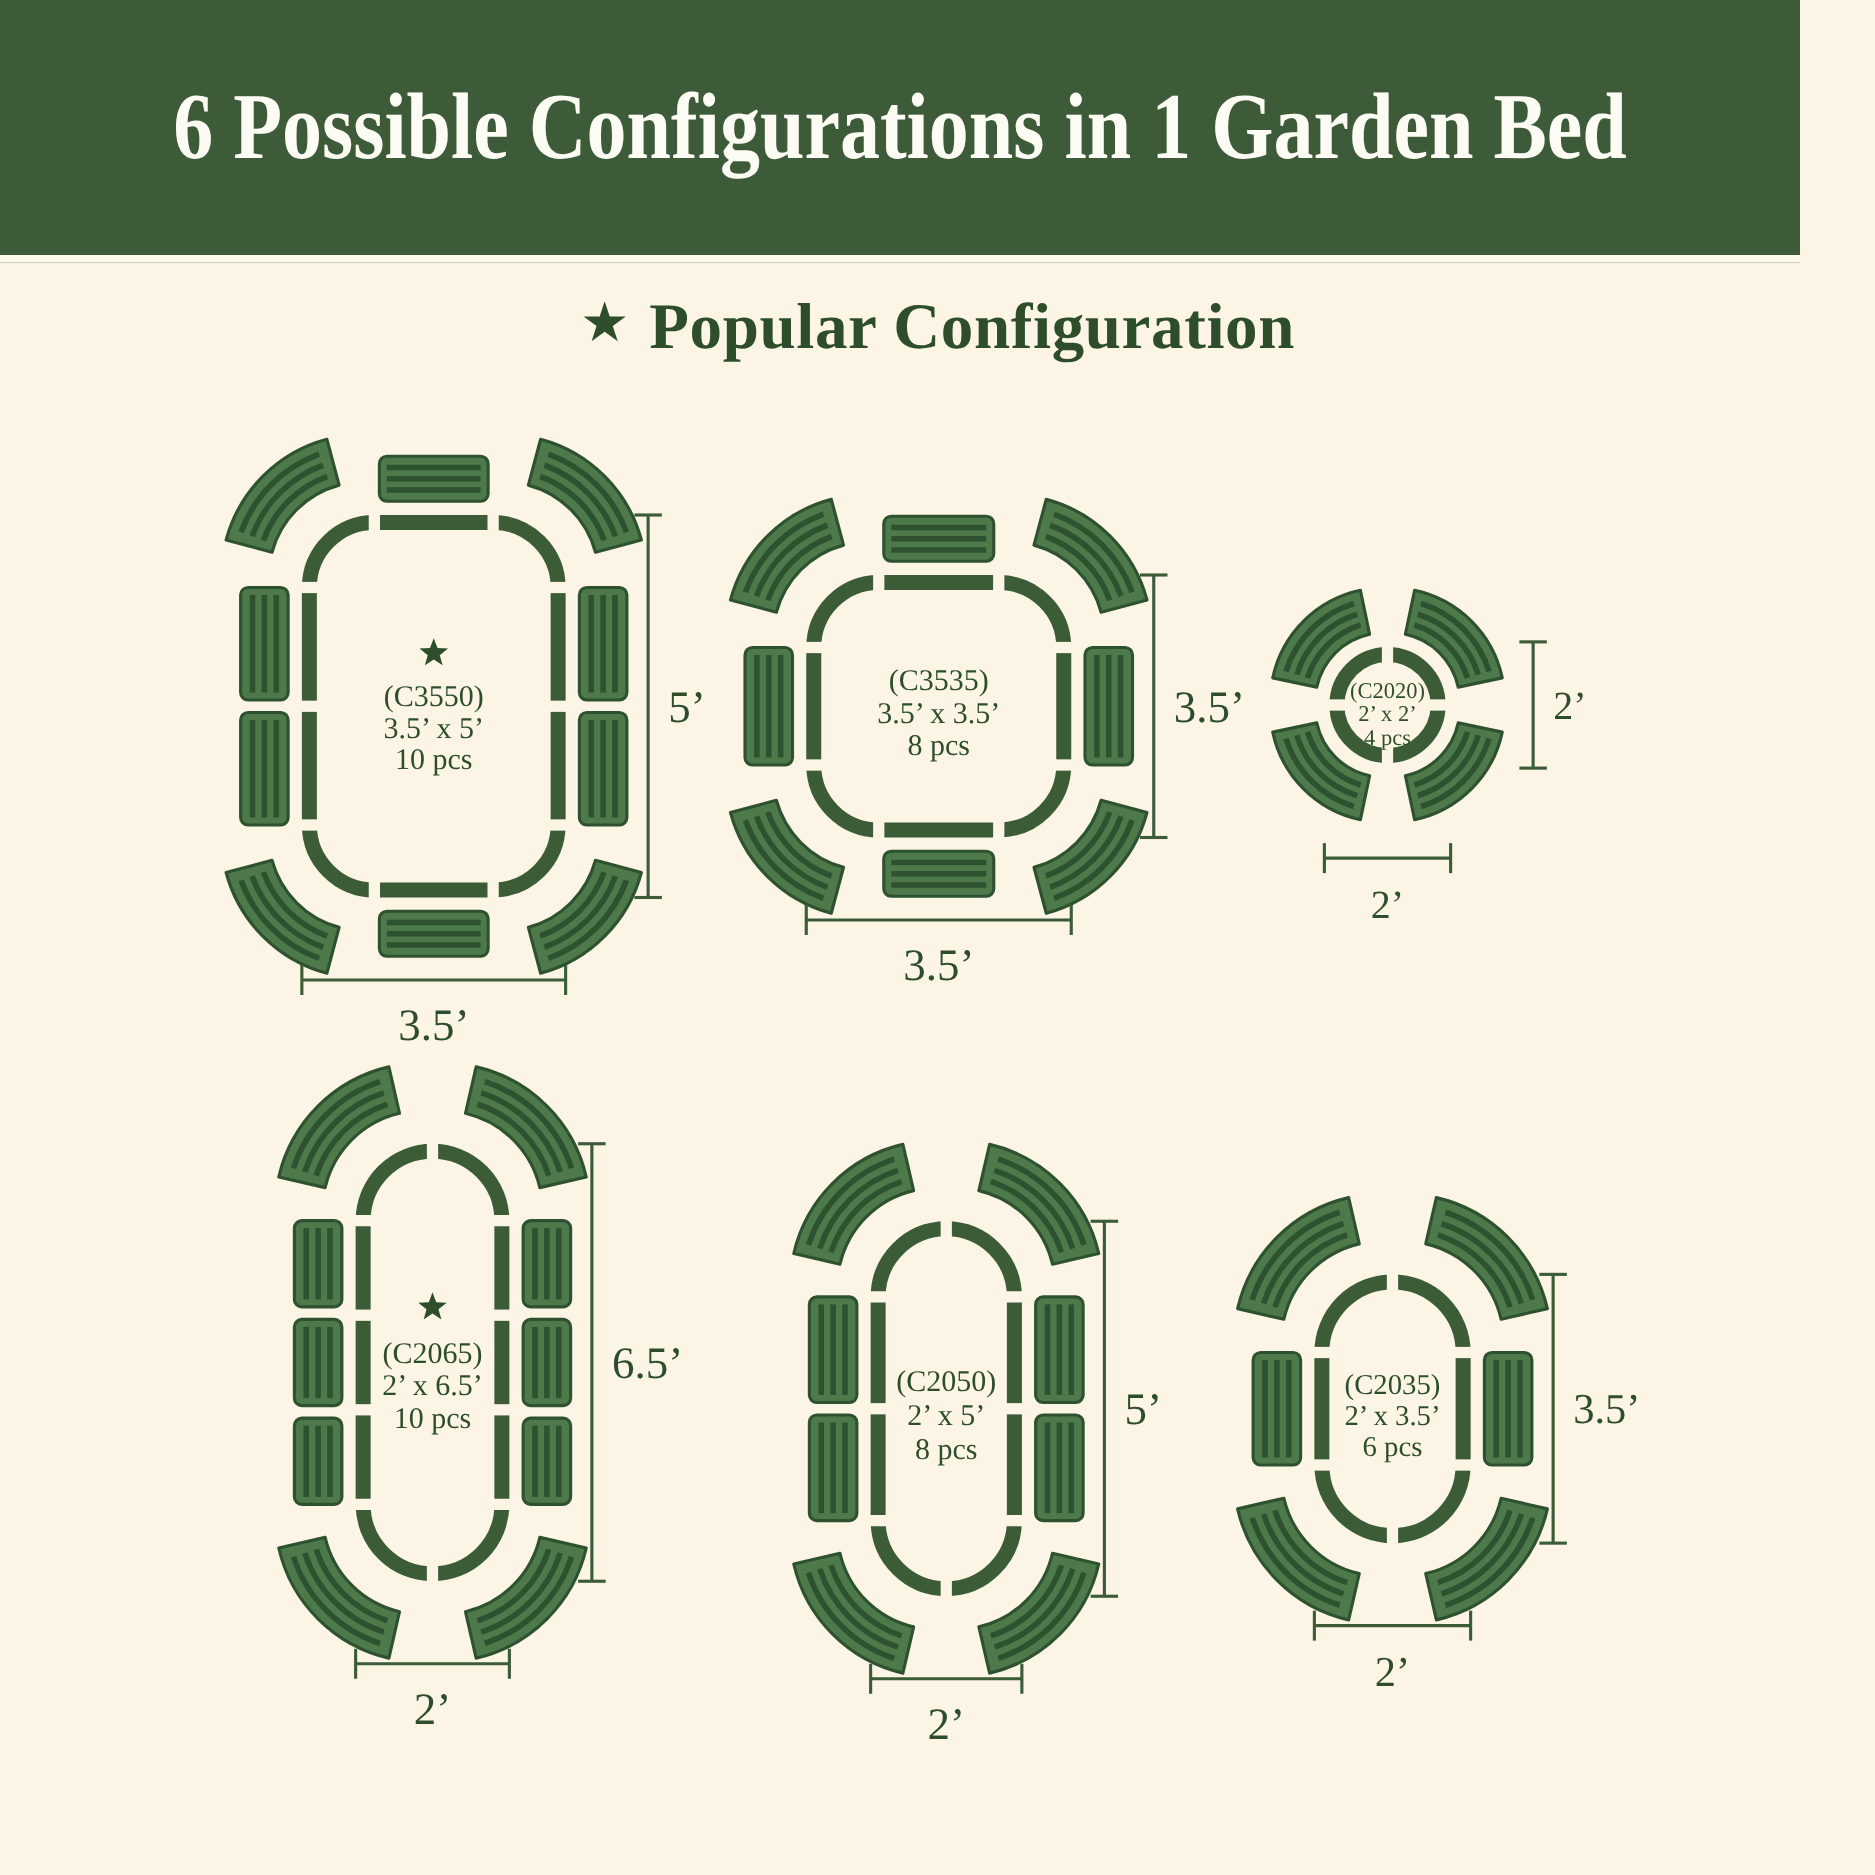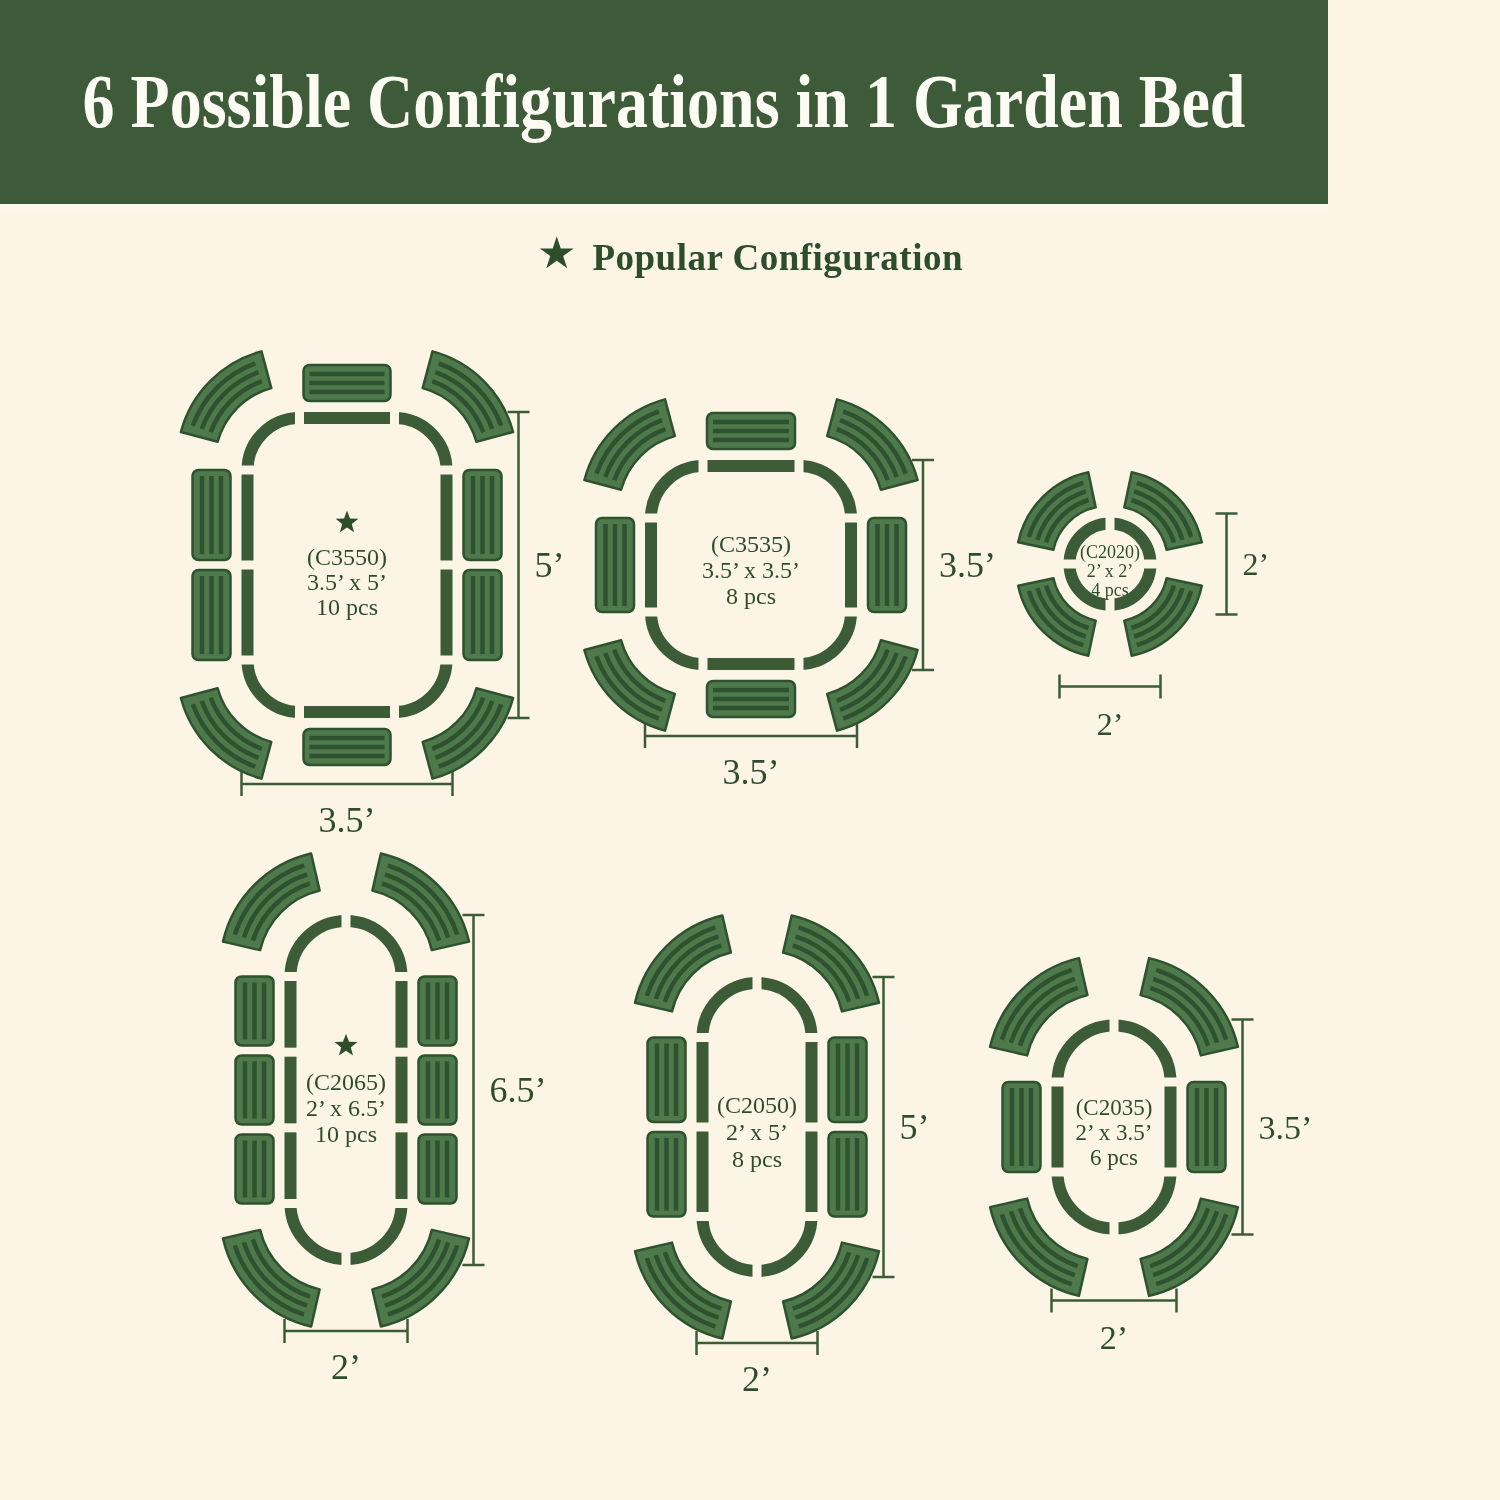--- a/index.html
+++ b/index.html
@@ -5,37 +5,37 @@
   html,body{margin:0;padding:0;}
   body{
     width:1500px;height:1500px;
     font-family:"Liberation Serif","DejaVu Serif",serif;
   }
   .page{
     position:relative;width:1500px;height:1500px;overflow:hidden;
     background:#fcf5e6;
   }
   .banner{
-    position:absolute;left:0;top:0;width:1328px;height:210px;
+    position:absolute;left:0;top:0;width:1440px;height:210px;
     background:#3d5b39;
     display:flex;align-items:center;justify-content:center;
     border-bottom:6px solid #fdf9ec;box-sizing:border-box;
   }
   .banner h1{
     margin:0;color:#fdfcf4;font-size:64px;font-weight:bold;
     letter-spacing:0px;white-space:nowrap;
     transform:scaleY(1.18);transform-origin:center;
   }
   .legend{
     position:absolute;top:232px;left:0;width:1500px;
     display:flex;align-items:center;justify-content:center;gap:16px;
     color:#2e4e2b;
   }
   .legend .star-glyph{font-size:44px;line-height:1;padding-bottom:6px;}
-  .legend .legend-label{font-size:37px;font-weight:bold;letter-spacing:0.5px;}
+  .legend .legend-label{font-size:52px;font-weight:bold;letter-spacing:0.5px;}
   #figures-svg{position:absolute;left:0;top:0;}
   #figures-svg text{font-family:"Liberation Serif","DejaVu Serif",serif;}
 </style>
 </head>
 <body>
 
 <div class="page">
 
   <header class="banner">
     <h1>6 Possible Configurations in 1 Garden Bed</h1>

